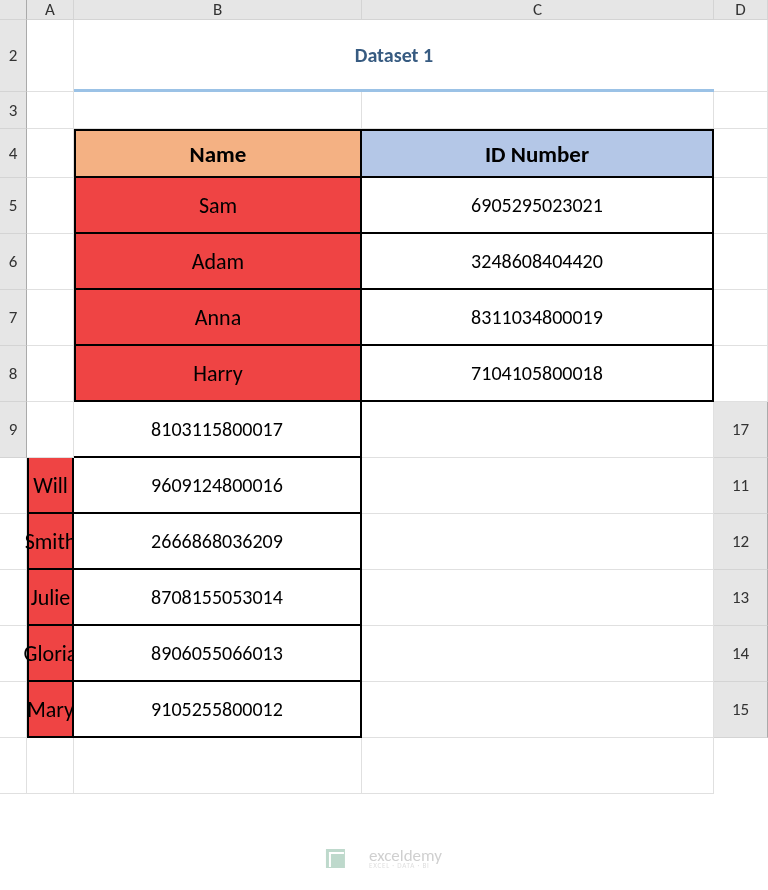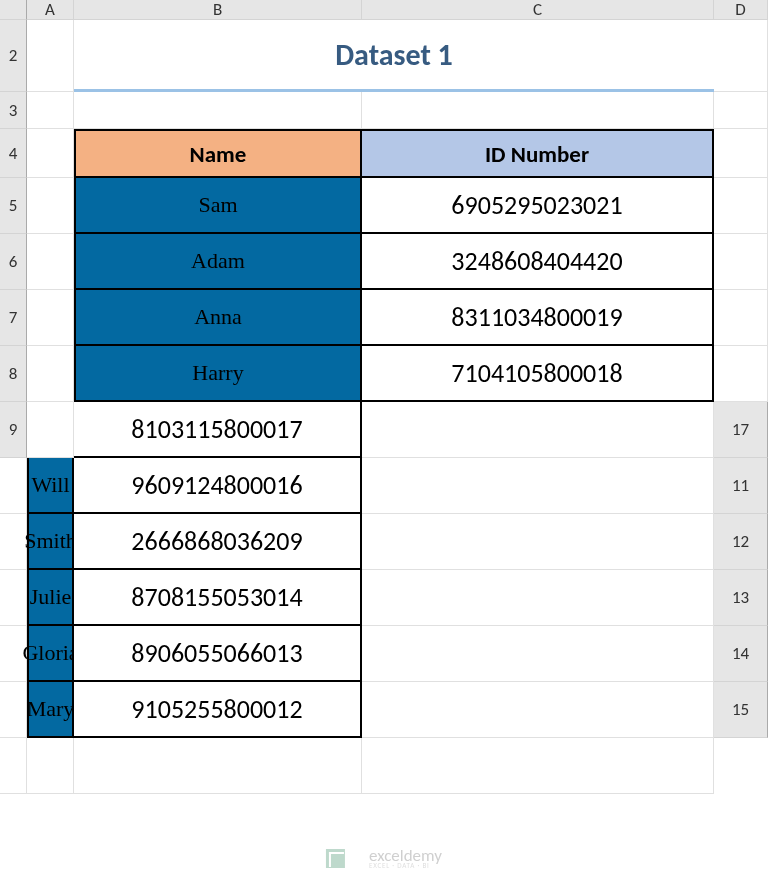--- a/index.html
+++ b/index.html
@@ -44,21 +44,21 @@
     }
     .cell {
       border-right: 1px solid #e0e0e0;
       border-bottom: 1px solid #e0e0e0;
       background: #fff;
     }
     .title-cell {
       display: flex;
       align-items: center;
       justify-content: center;
-      font-size: 30px;
+      font-size: 20px;
       font-weight: bold;
       color: #375b81;
       border-bottom: 3px solid #9bc2e6;
       padding-bottom: 0;
       background: #fff;
     }
     .header-name {
       background: #f4b183;
       border: 2px solid #000;
       display: flex;
@@ -80,31 +80,30 @@
       color: #000;
     }
     .data-name {
       border: 2px solid #000;
       border-top: none;
       display: flex;
       align-items: center;
       justify-content: center;
       font-size: 22px;
       color: #000;
-      background: #0369a1;
-      font-family: Liberation Serif, serif;
+      background: #ef4444;
     }
     .data-id {
       border: 2px solid #000;
       border-top: none;
       border-left: none;
       display: flex;
       align-items: center;
       justify-content: center;
-      font-size: 26px;
+      font-size: 20px;
       color: #000;
       background: #fff;
     }
     .watermark {
       position: absolute;
       bottom: 21px;
       left: 50%;
       transform: translateX(-50%);
       display: flex;
       align-items: center;

